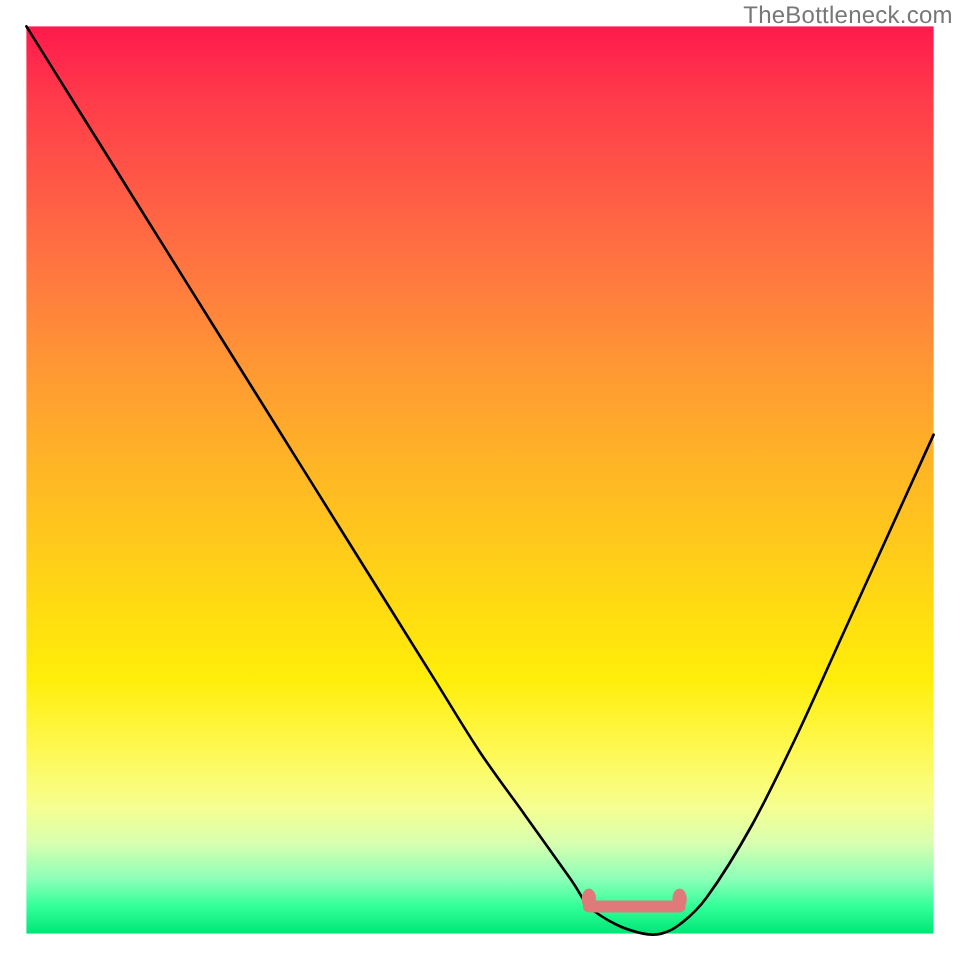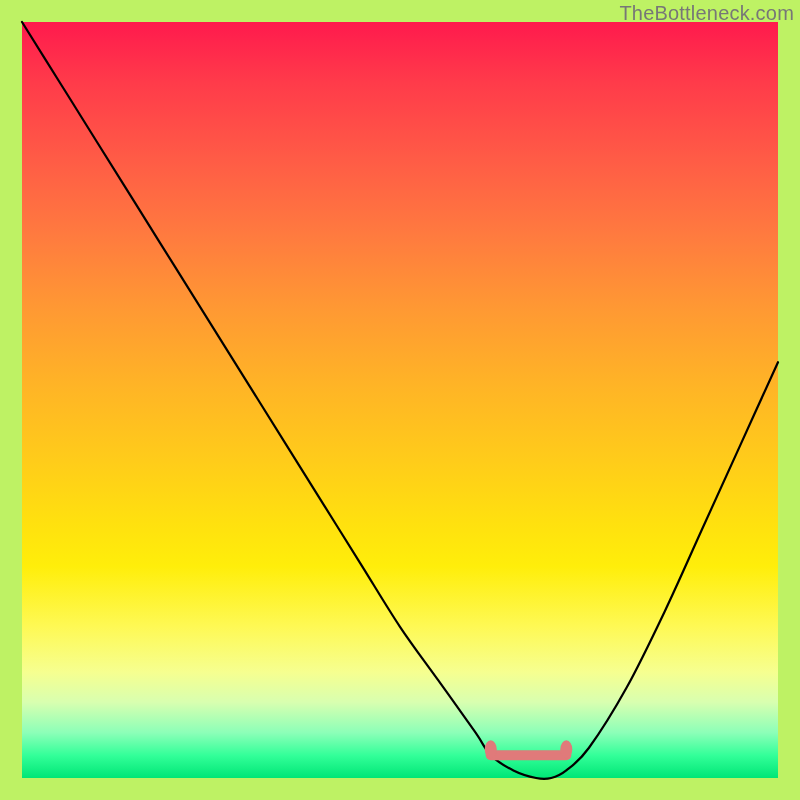--- a/index.html
+++ b/index.html
@@ -7,21 +7,21 @@
     padding: 0;
     width: 800px;
     height: 800px;
     background: #000;
     font-family: Arial, Helvetica, sans-serif;
   }
   .frame {
     position: relative;
     width: 800px;
     height: 800px;
-    background: #bef264;
+    background: #ffffff;
   }
   .plot-area {
     position: absolute;
     left: 22px;
     top: 22px;
     width: 756px;
     height: 756px;
     
     background: linear-gradient(
       to bottom,

